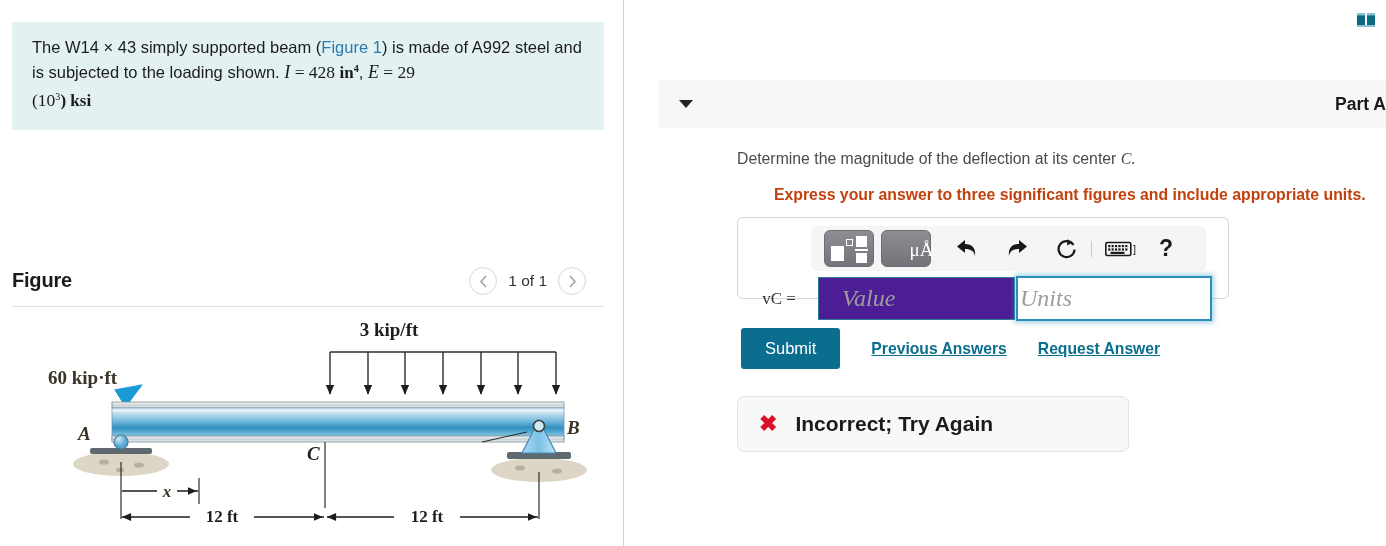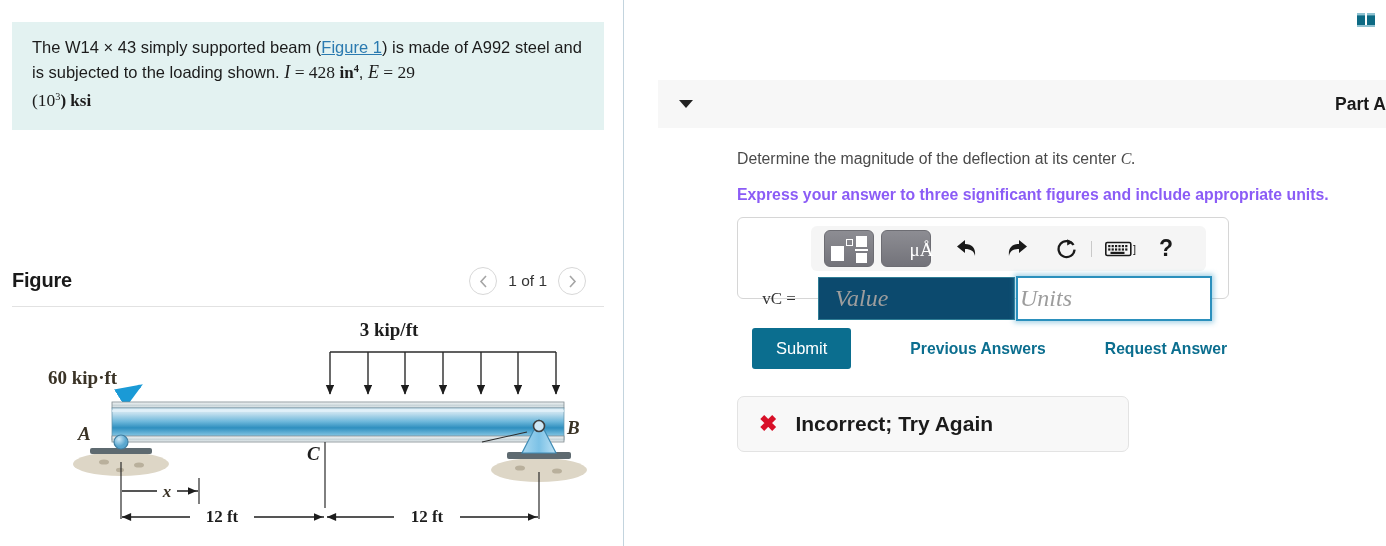--- a/index.html
+++ b/index.html
@@ -22,21 +22,21 @@
 
   #problem-statement {
     position:absolute; left:12px; top:22px; width:592px;
     background:#e3f2f1;
     padding:13px 16px 16px 20px;
     font-size:16.5px;
     line-height:1.48;
     color:#1c1c1c;
     font-family:"Liberation Sans", sans-serif;
   }
-  #problem-statement .figlink { color:#2a7ab0;text-decoration:underline; }
+  #problem-statement .figlink { color:#2a7ab0; }
   .mathi { font-family:"Liberation Serif", serif; font-style:italic; font-size:18px; }
   .mathb { font-family:"Liberation Serif", serif; font-weight:bold; font-style:normal; font-size:17px;}
   .mathn { font-family:"Liberation Serif", serif; font-size:17.5px; }
   sup.sm { font-size:0.62em; vertical-align:super; }
 
   #figure-header {
     position:absolute; left:12px; top:265px; width:592px; height:40px;
   }
   #figure-title {
     position:absolute; left:0; top:4px;
@@ -82,21 +82,21 @@
   #part-a-title {
     margin-left:23px; font-size:17.5px; font-weight:bold; color:#1b1b1b;
   }
   #part-a-body { position:absolute; left:33px; top:128px; width:728px; }
 
   #question-text {
     margin:22px 0 0 79px; font-size:15.8px; color:#4a4a4a;
   }
   #question-text .ital { font-family:"Liberation Serif", serif; font-style:italic; font-size:16px;}
   #instruction-text {
-    margin:18px 0 0 79px; font-size:15.8px; font-weight:bold; color:#8b5cf6;
+    margin:18px 0 0 116px; font-size:15.8px; font-weight:bold; color:#c2410c;
   }
 
   #answer-box {
     position:absolute; left:79px; top:89px; width:492px; height:82px;
     border:1px solid #d6d6d6; border-radius:6px; background:#fff;
   }
   #math-toolbar {
     position:absolute; left:73px; top:8px; width:395px; height:45px;
     background:#f5f5f5; border-radius:6px;
     display:flex; align-items:center;
@@ -116,50 +116,50 @@
   }
   #toolbar-sep { width:1px; height:16px; background:#c9c9c9; margin-left:6px; }
 
   #answer-row {
     position:absolute; left:14px; top:58px;
     display:flex; align-items:center;
   }
   #vc-label { font-family:"Liberation Serif", serif; font-size:17px; color:#333; width:54px; text-align:center; }
   #value-input {
     width:197px; height:43px; margin-left:12px;
-    border:1px solid #2f7d95; background:#0c4a6e;
+    border:1px solid #2f7d95; background:#4c1d95;
     font-family:"Liberation Serif", serif; font-style:italic;
-    font-size:24px; color:#9a9a9a; padding-left:16px;
+    font-size:24px; color:#9a9a9a; padding-left:23px;
     outline:none;
   }
   #units-input {
     width:196px; height:45px; margin-left:1px;
     border:2px solid #2b90bd; background:#fff;
     box-shadow:0 0 5px 2px rgba(65,160,200,0.45);
     font-family:"Liberation Serif", serif; font-style:italic;
     font-size:24px; color:#9a9a9a; 
     outline:none;
   }
   #value-input::placeholder, #units-input::placeholder {
     color:#9d9d9d; font-style:italic; opacity:1;
   }
 
   #submit-row {
-    position:absolute; left:94px; top:200px;
-    display:flex; align-items:center;gap:28px;
+    position:absolute; left:83px; top:200px;
+    display:flex; align-items:center;
   }
   #submit-button {
     background:#0b6e8f; color:#fff; border:none;
     font-family:"Liberation Sans", sans-serif;
     font-size:16.5px; padding:11px 24px; border-radius:3px;
     cursor:pointer;
   }
   .answer-link {
     margin-left:31px; color:#0b6e8f; font-size:15.7px;
-    font-weight:bold; cursor:pointer;
+    font-weight:bold; text-decoration:underline; cursor:pointer;
   }
 
   #feedback-box {
     position:absolute; left:79px; top:268px; width:392px; height:56px;
     background:#f8f8f8; border:1px solid #e3e3e3; border-radius:7px;
     display:flex; align-items:center;
   }
   #feedback-icon { margin-left:21px; color:#d81028; font-size:22px; font-weight:bold; line-height:1;}
   #feedback-text { margin-left:18px; font-size:21px; font-weight:bold; color:#1b1b1b; }
 </style>

